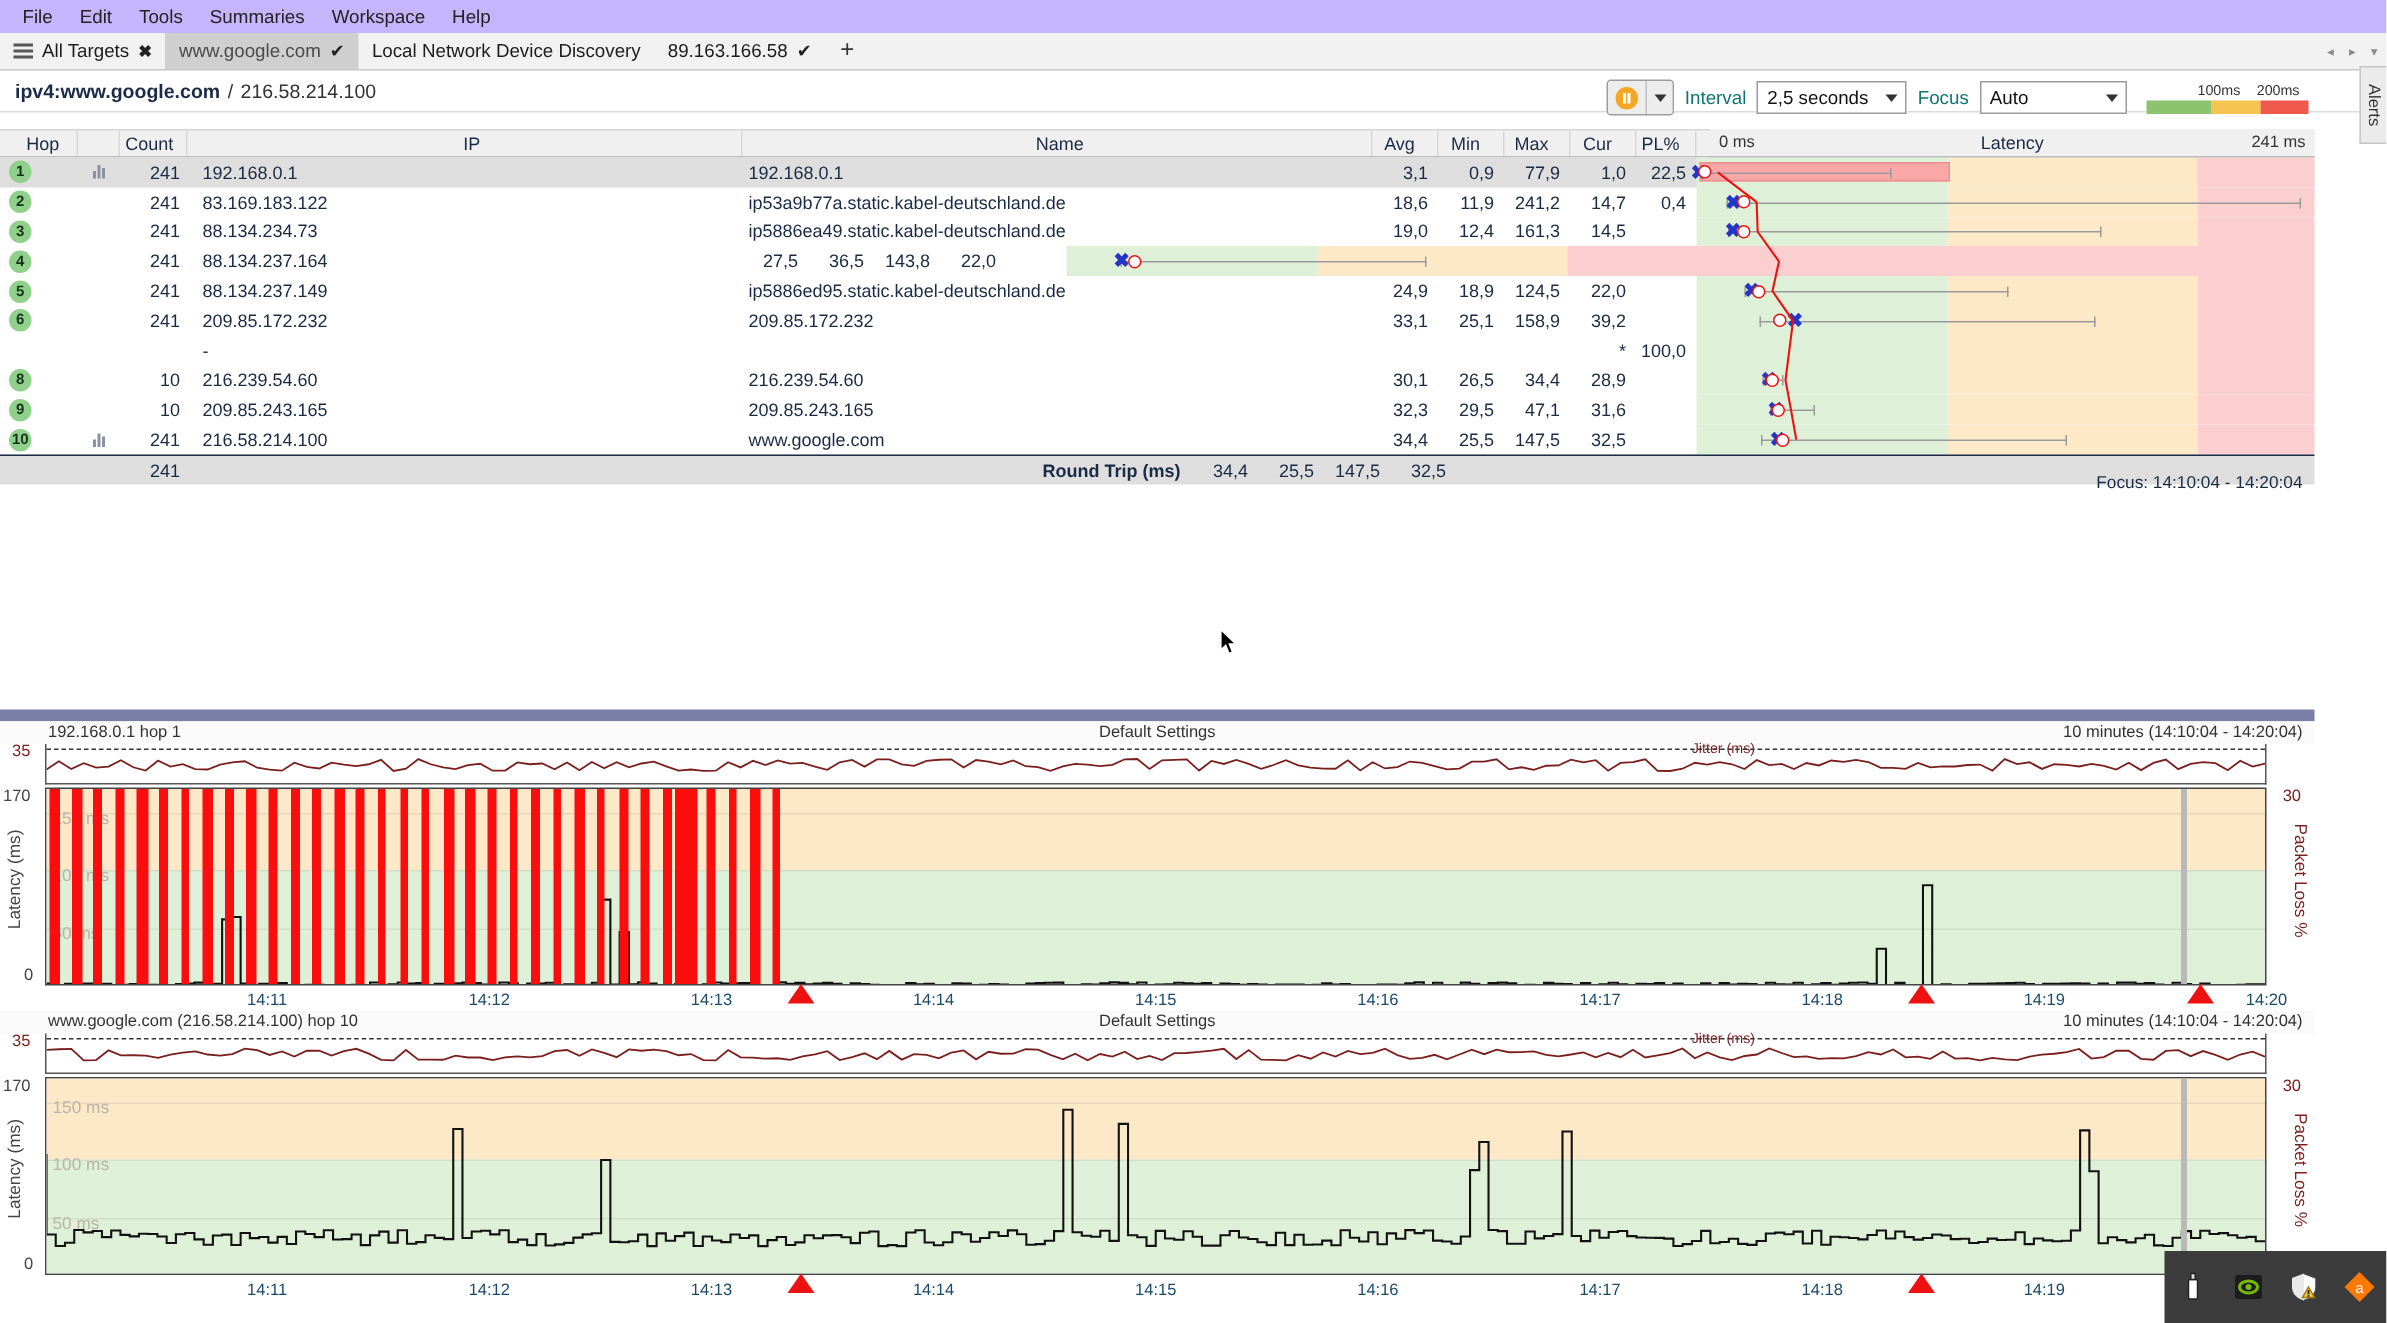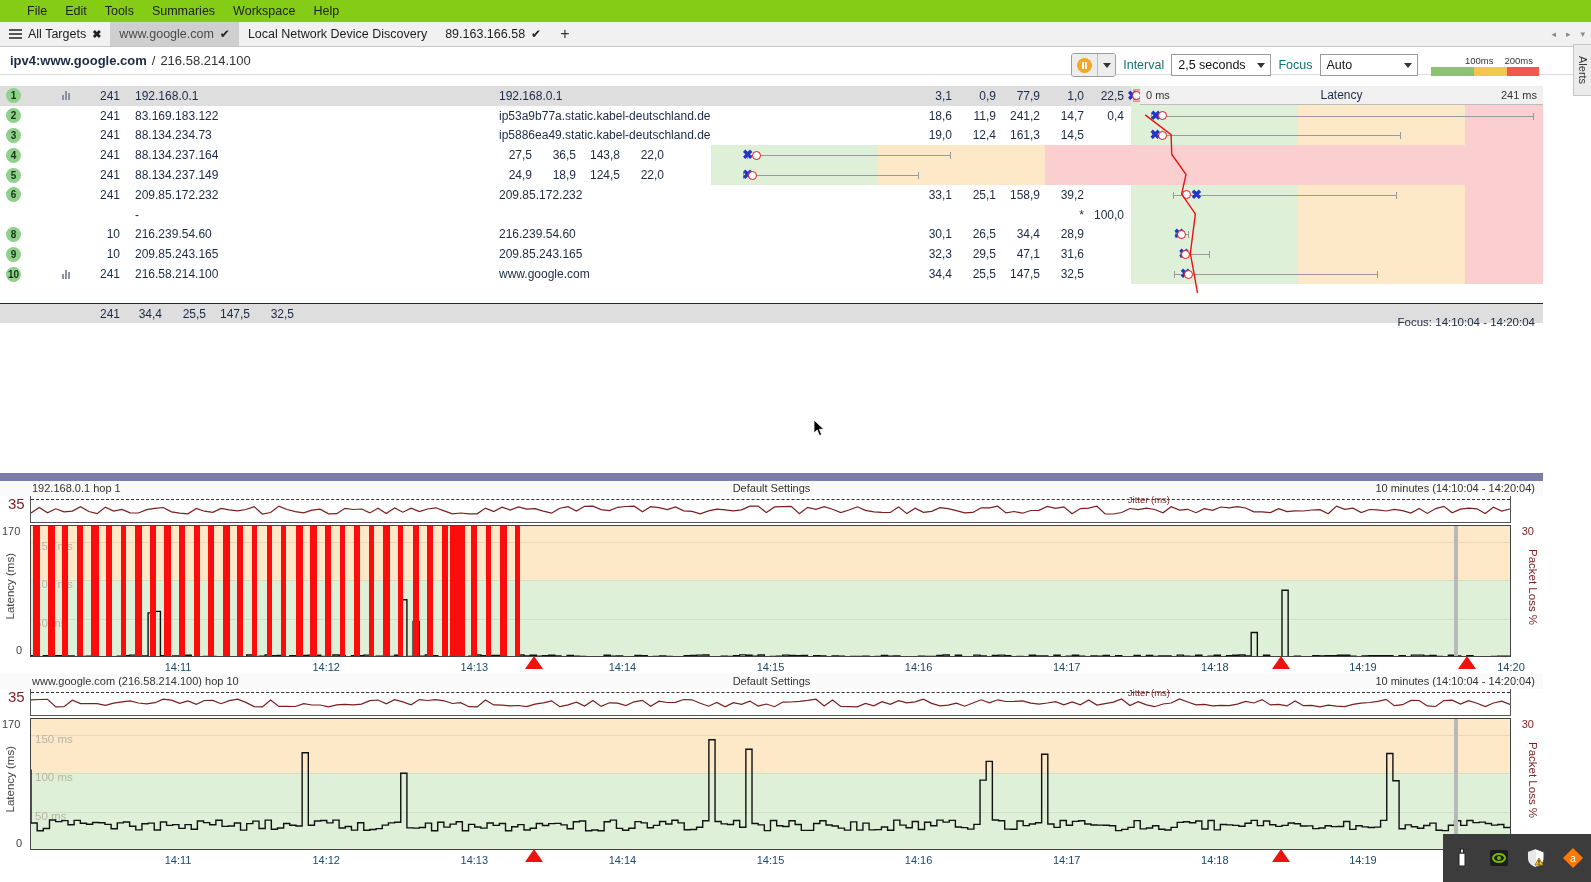--- a/index.html
+++ b/index.html
@@ -5,21 +5,21 @@
   * { box-sizing: border-box; }
   html, body { margin:0; padding:0; }
   body {
     width:1591px; height:882px;
     font-family:"Liberation Sans", sans-serif;
     font-size:12px; color:#20304a;
     background:#ffffff; overflow:hidden; position:relative;
   }
 
   
-  .menubar { height:22px; background:#84cc16; display:flex; align-items:center; padding-left:18px; }
+  .menubar { height:22px; background:#c4b5fd; display:flex; align-items:center; padding-left:6px; }
   .menubar .mi { padding:2px 9px; font-size:12.5px; color:#222; cursor:default; }
 
   
   .tabstrip { height:25px; background:#f1f1f1; border-bottom:1px solid #c8c8c8;
               display:flex; align-items:stretch; position:relative; }
   .tab { display:flex; align-items:center; gap:6px; padding:0 9px; font-size:12.5px;
          color:#1c1c1c; cursor:default; }
   .tab.active { background:#cfcfcf; color:#4b4b4b; }
   .tab .x { font-size:11px; font-weight:bold; color:#222; }
   .tab .chk { color:#222; font-size:12px; }
@@ -112,21 +112,21 @@
   
   .panel { position:absolute; left:0; width:1543px; background:#fff; }
   .panel .phead { height:15px; position:relative; font-size:11px; color:#333; background:#fafafa; }
   .phead .left { position:absolute; left:32px; top:1px; }
   .phead .mid  { position:absolute; width:100%; text-align:center; top:1px; }
   .phead .right{ position:absolute; right:8px; top:1px; }
   .jitterbox { position:absolute; left:30px; right:32px; top:15px; height:27px;
                border:1px solid #555; border-top:none; background:#fff; }
   .jitter-dash { position:absolute; left:0; right:0; top:3px; border-top:1px dashed #333; }
   .jitter-lbl { position:absolute; right:340px; top:-2px; font-size:9.5px; color:#7a1e1e; }
-  .axis-35 { position:absolute; left:8px; top:14px; font-size:15px; color:#7a1e1e; }
+  .axis-35 { position:absolute; left:8px; top:14px; font-size:11px; color:#7a1e1e; }
   .axis-170{ position:absolute; left:2px; font-size:11px; color:#444; }
   .axis-0  { position:absolute; left:16px; font-size:11px; color:#444; }
   .axis-30 { position:absolute; right:9px; font-size:11px; color:#7a1e1e; }
   .ylabel { position:absolute; left:4px; writing-mode:vertical-rl; transform:rotate(180deg);
             font-size:11.5px; color:#444; }
   .ylabel-r { position:absolute; right:4px; writing-mode:vertical-rl; font-size:11.5px; color:#7a1e1e; }
   .plotarea { position:absolute; left:30px; right:32px; border:1px solid #444; overflow:hidden; }
   .band { position:absolute; left:0; right:0; }
   .band.g { background:#dff0d8; }
   .band.o { background:#fde8c8; }
@@ -223,20 +223,33 @@
         <i style="width:30%;background:#f5c451"></i>
         <i style="width:30%;background:#ef5a4d"></i>
     </div>
   </div>
 </div>
 <div class="alerts-tab">
   <span>Alerts</span>
 </div>
 
 <div class="grid">
+  <div class="ghead">
+    <div class="c-hop" style="justify-content:center">Hop</div>
+    <div class="c-ico"></div>
+    <div class="c-cnt" style="justify-content:center">Count</div>
+    <div class="c-ip">IP</div>
+    <div class="c-name">Name</div>
+    <div class="c-num">Avg</div>
+    <div class="c-num">Min</div>
+    <div class="c-num">Max</div>
+    <div class="c-num">Cur</div>
+    <div class="c-pl">PL%</div>
+    <div class="latcell" style="border-right:none"></div>
+  </div>
 
   <div id="rows">
       <div class="grow sel">
         <div class="c-hop">
           <span class="badge">1</span>
         </div>
         <div class="c-ico">
           <span class="barico">
             <i style="height:5px"></i>
             <i style="height:9px"></i>
@@ -334,20 +347,21 @@
           <div class="dot" style="left:45.98547717842324px"></div>
         </div>
       </div>
       <div class="grow">
         <div class="c-hop">
           <span class="badge">5</span>
         </div>
         <div class="c-ico"></div>
         <div class="c-cnt">241</div>
         <div class="c-ip">88.134.237.149</div>
+        <div class="c-name">ip5886ed95.static.kabel-deutschland.de</div>
         <div class="c-num">24,9</div>
         <div class="c-num">18,9</div>
         <div class="c-num">124,5</div>
         <div class="c-num">22,0</div>
         <div class="c-pl"></div>
         <div class="latcell">
           <div class="lat-zone">
             <div class="z-green" style="width:167.21991701244815px"></div>
             <div class="z-orange" style="width:167.21991701244815px"></div>
             <div class="z-red" style="flex:1"></div>
@@ -484,20 +498,21 @@
 <div class="lathead">
   <span class="lms">0 ms</span>
   <span class="lbl">Latency</span>
   <span class="rms">241 ms</span>
 </div>
 
 <div class="summary">
   <div style="width:52px"></div>
     <div style="width:28px"></div>
   <div class="c-cnt">241</div>
+  <div style="flex:0 0 670px; text-align:right; padding-right:8px; font-weight:bold;">Round Trip (ms)</div>
   <div class="c-num">34,4</div>
   <div class="c-num">25,5</div>
   <div class="c-num">147,5</div>
   <div class="c-num">32,5</div>
   <div style="flex:1; position:relative;">
     <span class="focuslbl">Focus: 14:10:04 - 14:20:04</span>
   </div>
 </div>
 
 <div class="splitter"></div>

